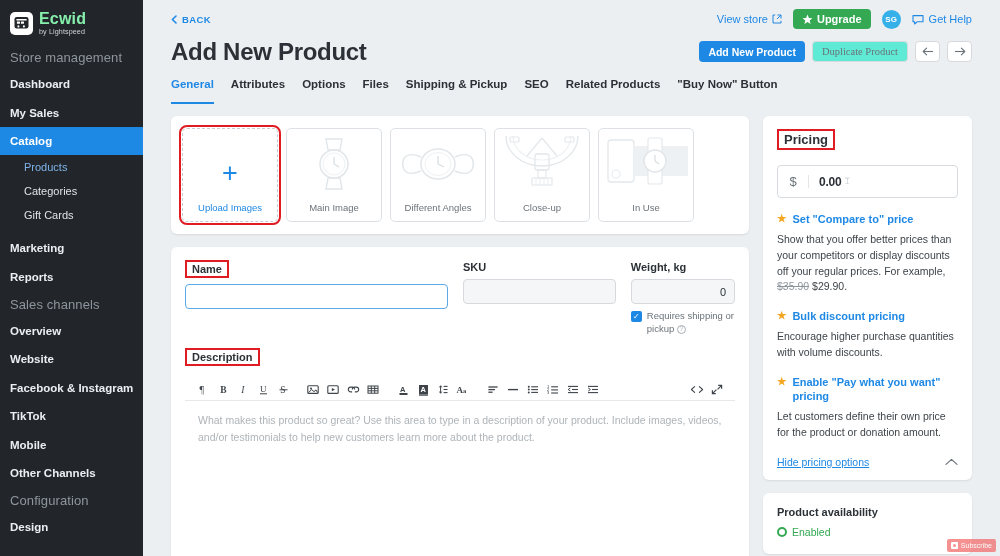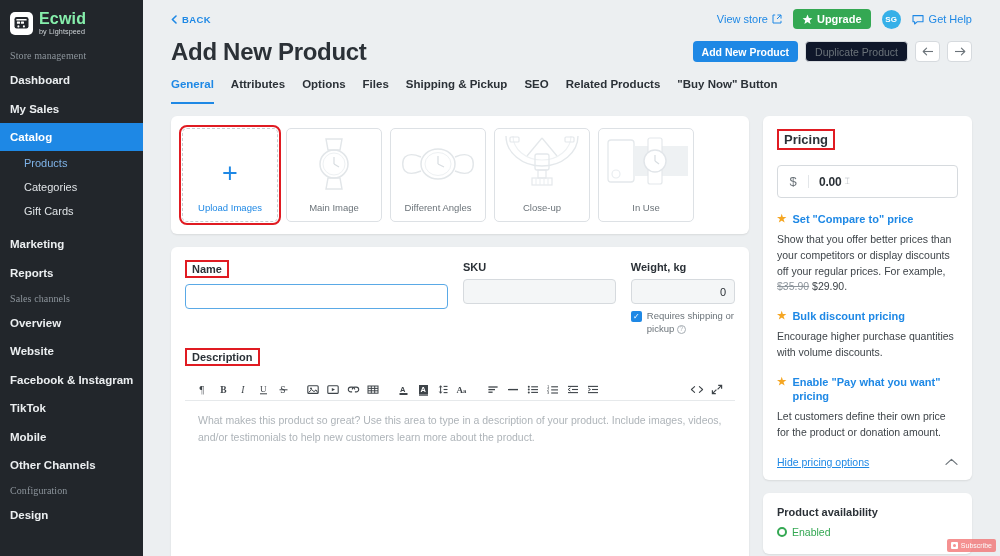--- a/index.html
+++ b/index.html
@@ -21,21 +21,21 @@
   }
   .logo-row { display:flex; align-items:center; gap:6px; padding:11px 0 9px 10px; }
   .logo-mark {
     width:23px;height:23px;border-radius:5px;background:#fff;
     display:flex;align-items:center;justify-content:center;
   }
   .logo-text { line-height:1; }
   .logo-name { font-size:16px; font-weight:700; letter-spacing:.2px; color:#86efac; display:block; }
   .logo-sub { font-size:7.2px; color:#cfd4d8; display:block; margin-top:1px; letter-spacing:.1px;}
   .sec-label {
-    font-size:10px; color:#8d959c; padding:6px 0 5px 10px; letter-spacing:.1px;font-family:Liberation Serif, serif;
+    font-size:13px; color:#8d959c; padding:6px 0 5px 10px; letter-spacing:.1px;
   }
   .nav-item {
     font-size:11.5px; font-weight:700; color:#eceff1;
     padding:7px 0 7px 10px; cursor:pointer; line-height:1.25;
   }
   .nav-item.active { background:#1e88e5; color:#fff; }
   .subnav-item {
     font-size:11px; color:#dfe3e6; padding:6px 0 6px 24px; cursor:pointer;
   }
   .subnav-item.current { color:#7fb3e8; }
@@ -68,22 +68,22 @@
   .get-help { display:flex; align-items:center; gap:5px; color:#1e88e5; font-size:11px; cursor:pointer;}
 
   .titleline { display:flex; align-items:flex-end; justify-content:space-between; margin-top:10px;}
   h1.page-title { font-size:24px; font-weight:700; color:#2b3137; letter-spacing:-.3px; line-height:1.1;}
   .actions { display:flex; align-items:center; gap:7px; padding-bottom:3px;}
   .btn-primary {
     background:#1e88e5;color:#fff;border:none;border-radius:4px;height:21px;padding:0 9px;
     font-size:10.5px;font-weight:700;cursor:pointer;font-family:inherit;
   }
   .btn-ghost {
-    background:#0f172a;color:#6b7379;border:1px solid #d6dade;border-radius:4px;height:21px;padding:4px 9px;
-    font-size:10.5px;cursor:pointer;font-family:Liberation Sans, sans-serif;
+    background:#5eead4;color:#6b7379;border:1px solid #d6dade;border-radius:4px;height:21px;padding:4px 9px;
+    font-size:10.5px;cursor:pointer;font-family:Liberation Serif, serif;
   }
   .btn-icon {
     background:#fff;border:1px solid #d6dade;border-radius:4px;width:25px;height:21px;
     display:flex;align-items:center;justify-content:center;cursor:pointer;color:#6b7379;font-size:11px;
   }
 
   .tabs { display:flex; gap:17px; padding:0 28px; margin-top:13px; }
   .tab { font-size:11.5px; font-weight:700; color:#2b3137; padding-bottom:12px; cursor:pointer; white-space:nowrap;}
   .tab.active { color:#1e88e5; border-bottom:2px solid #1e88e5; }
 

